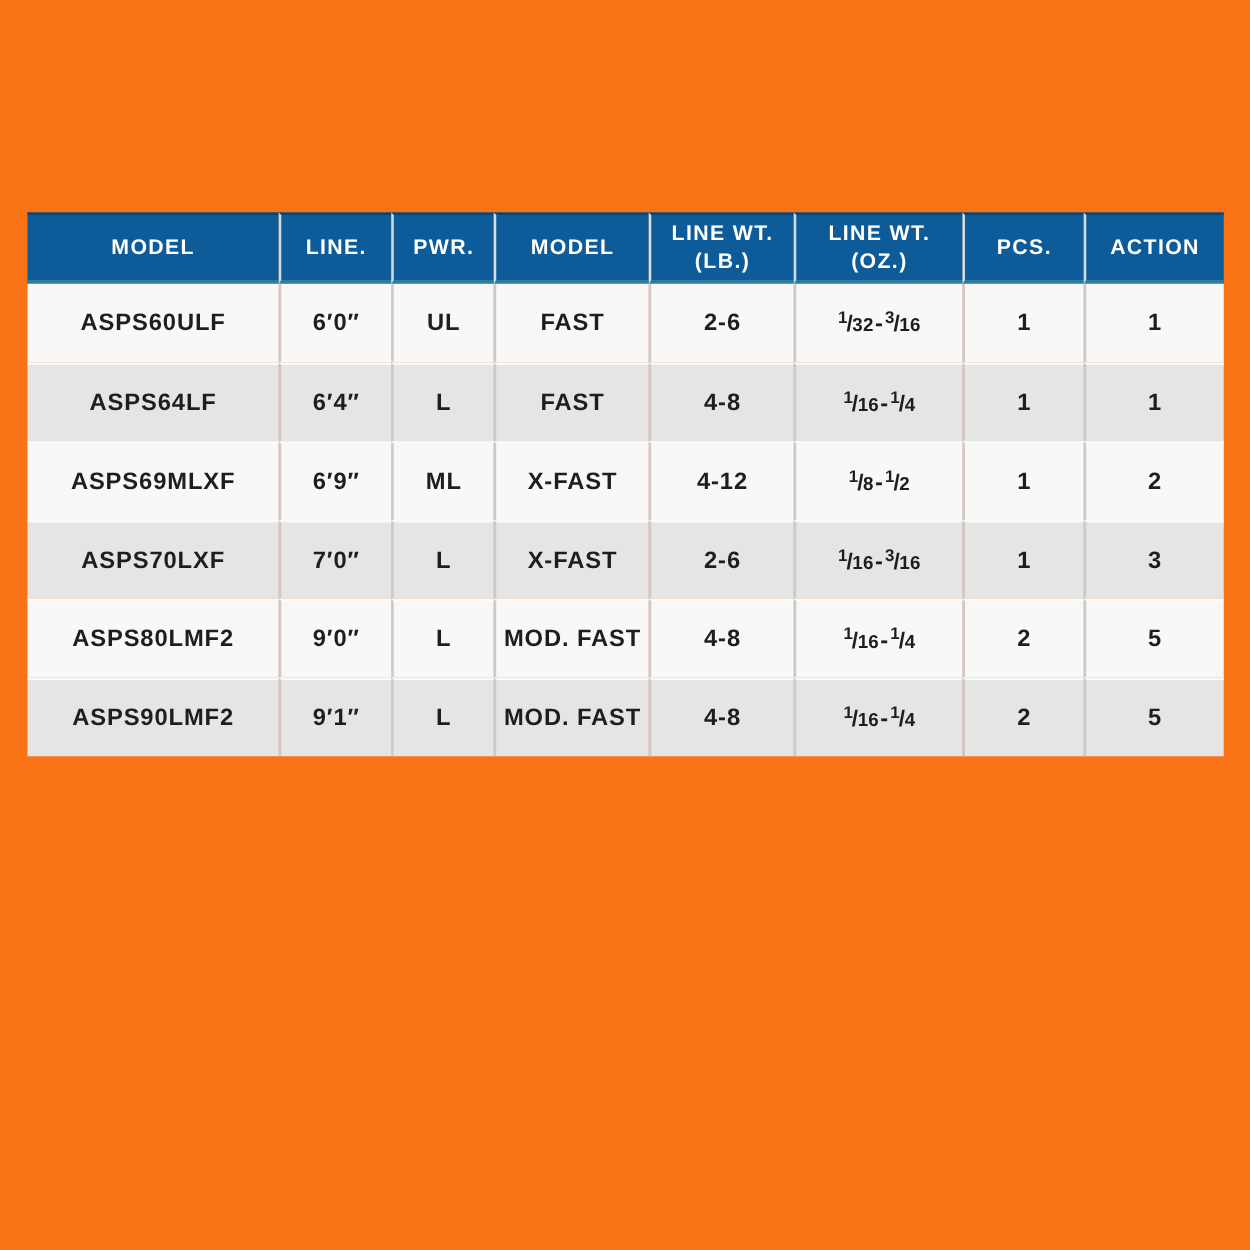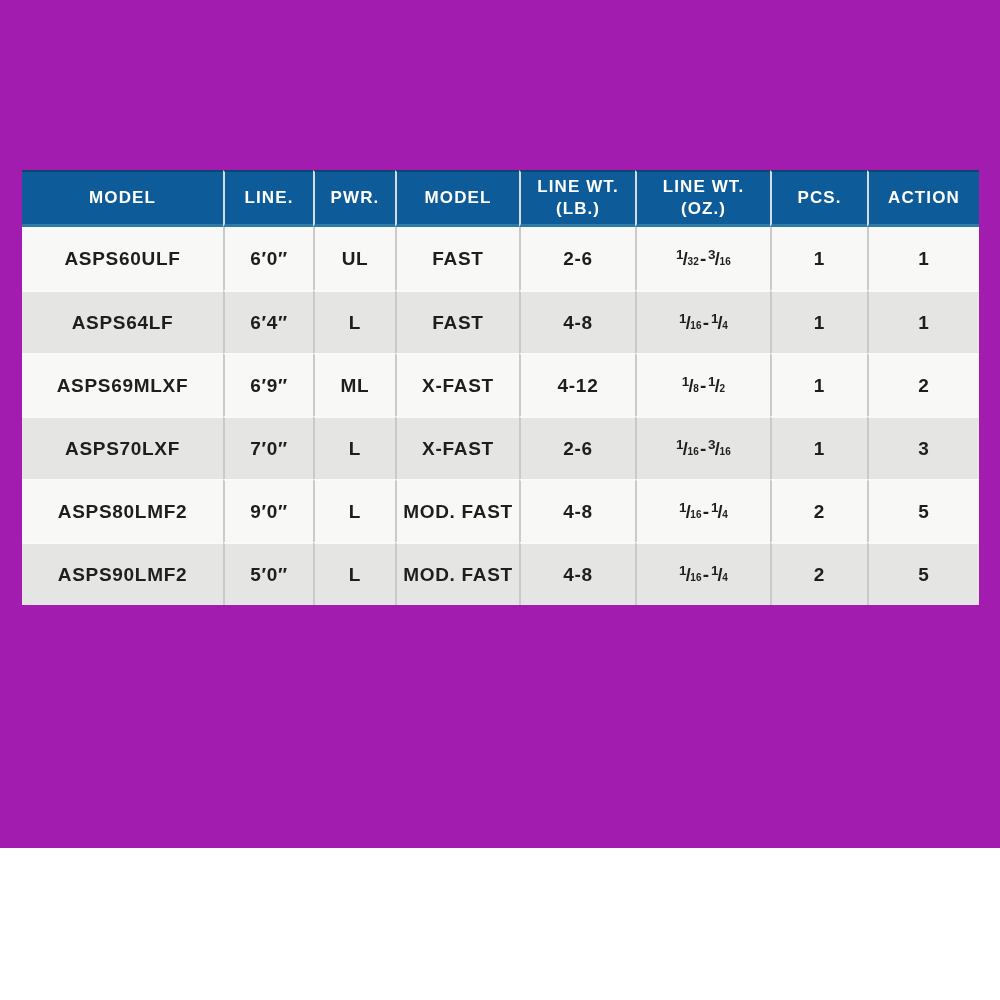--- a/index.html
+++ b/index.html
@@ -17,22 +17,22 @@
   * { box-sizing: border-box; }
   html, body {
     margin: 0;
     padding: 0;
     background: #ffffff;
     font-family: "Liberation Sans", sans-serif;
   }
   .canvas {
     position: relative;
     width: 1000px;
-    height: 848px;
-    background: #a21caf;
+    height: 1000px;
+    background: #f97316;
     overflow: hidden;
   }
   table.spec {
     position: absolute;
     left: 22px;
     top: 170px;
     width: 957px;
     border-collapse: separate;
     border-spacing: 0;
     table-layout: fixed;
@@ -65,21 +65,21 @@
     white-space: nowrap;
   }
   tbody td + td { border-left: 2px solid var(--column-divider); }
   tbody tr:nth-child(odd) td { background: var(--row-light); }
   tbody tr:nth-child(even) td { background: var(--row-dark); }
   tbody tr + tr td { border-top: 2px solid var(--row-separator); }
   
   .fr { white-space: nowrap; }
   .fr-n { font-size: 13.5px; vertical-align: 6.5px; letter-spacing: 0.2px; }
   .fr-s { font-size: 18px; display: inline-block; margin: 0 -1px; }
-  .fr-d { font-size: 10px; vertical-align: 0; letter-spacing: 0.2px; }
+  .fr-d { font-size: 15px; vertical-align: 0; letter-spacing: 0.2px; }
   .dash { display: inline-block; margin: 0 1px; }
 </style>
 </head>
 <body>
 
 <div class="canvas">
   <table class="spec">
     <colgroup>
       <col style="width:201px">
       <col style="width:90px">
@@ -166,21 +166,21 @@
           <td>9′0″</td>
           <td>L</td>
           <td>MOD. FAST</td>
           <td>4-8</td>
           <td><span class="fr"><span class="fr-n">1</span><span class="fr-s">/</span><span class="fr-d">16</span></span><span class="dash">-</span><span class="fr"><span class="fr-n">1</span><span class="fr-s">/</span><span class="fr-d">4</span></span></td>
           <td>2</td>
           <td>5</td>
         </tr>
         <tr>
           <td>ASPS90LMF2</td>
-          <td>5′0″</td>
+          <td>9′1″</td>
           <td>L</td>
           <td>MOD. FAST</td>
           <td>4-8</td>
           <td><span class="fr"><span class="fr-n">1</span><span class="fr-s">/</span><span class="fr-d">16</span></span><span class="dash">-</span><span class="fr"><span class="fr-n">1</span><span class="fr-s">/</span><span class="fr-d">4</span></span></td>
           <td>2</td>
           <td>5</td>
         </tr>
       </tbody>
   </table>
 </div>

